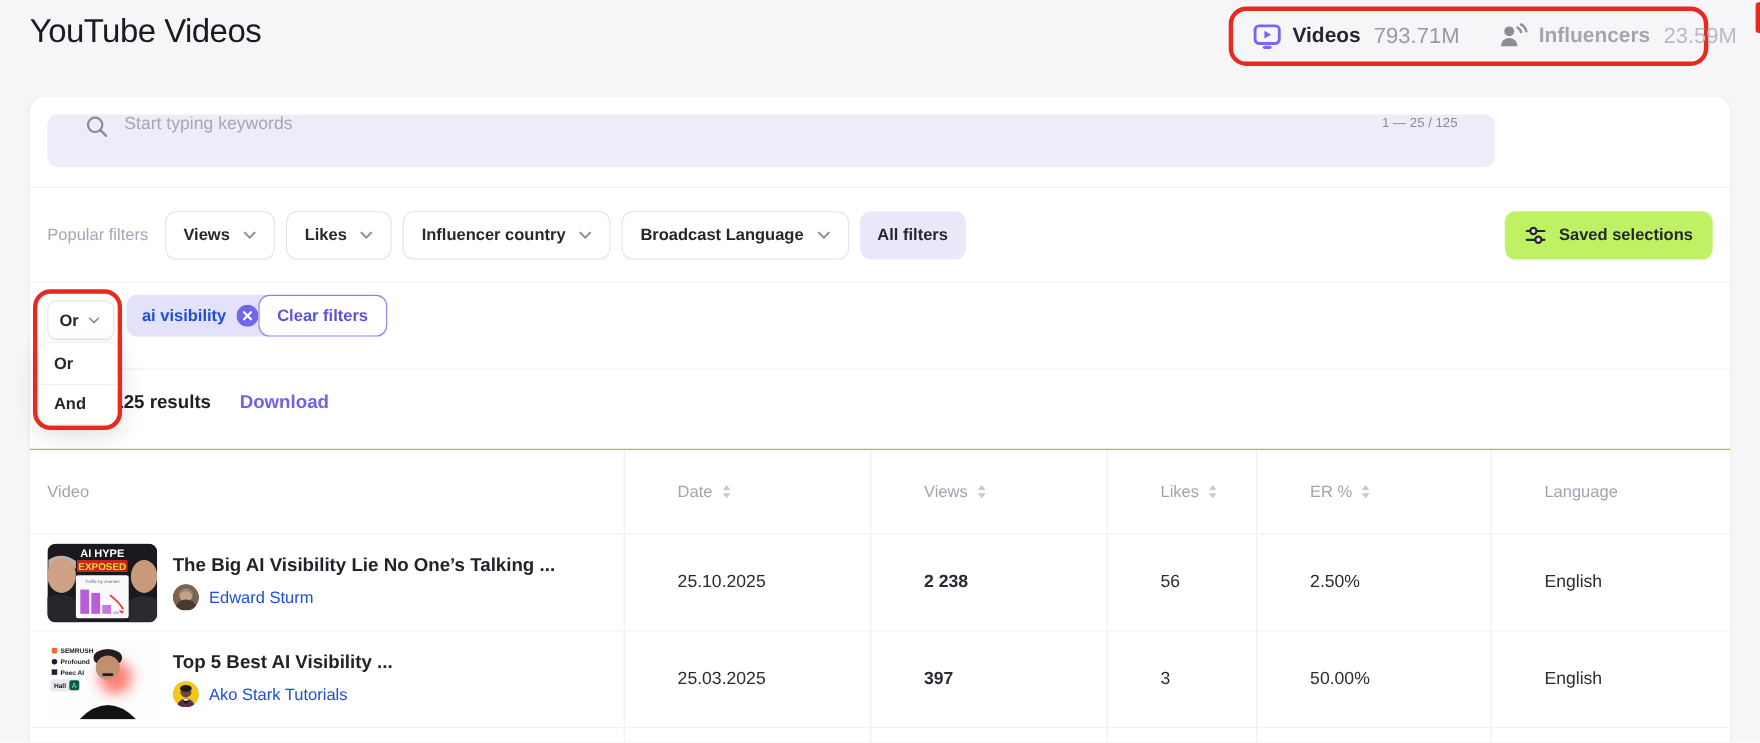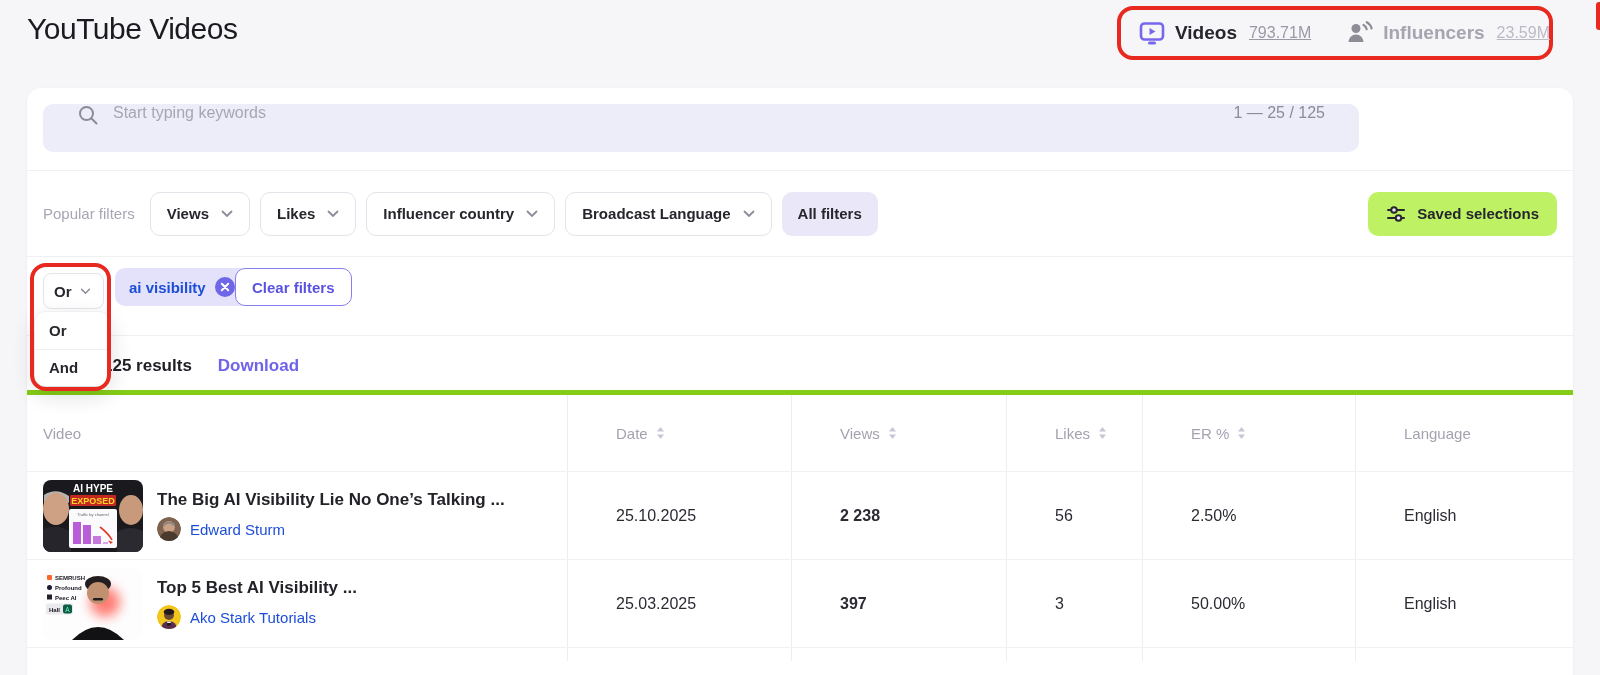--- a/index.html
+++ b/index.html
@@ -15,21 +15,21 @@
     position:absolute; left:27px; top:12px;
     font-size:30px; font-weight:400; letter-spacing:-0.5px; color:#1b1b1f;
   }
   .tabs-annotation {
     position:absolute; left:1117px; top:6px; width:436px; height:54px;
     border:4px solid #e8291f; border-radius:16px;
     display:flex; align-items:center; padding:0 18px;
   }
   .tab { display:flex; align-items:center; gap:10px; cursor:pointer; }
   .tab-label { font-size:19px; font-weight:700; color:#26262c; }
-  .tab-count { font-size:16px; color:#9b98a6; margin-left:2px;text-decoration:underline; }
+  .tab-count { font-size:20px; color:#9b98a6; margin-left:2px; }
   .tab-inactive .tab-label { color:#a7a4b0; }
   .tab-inactive .tab-count { color:#bcb9c5; }
   .tab-divider { width:1px; height:30px; background:#dcdbe2; margin:0 18px; }
   .edge-annotation {
     position:absolute; right:0; top:2px; width:4px; height:28px;
     background:#e8291f; border-radius:3px 0 0 3px;
   }
   
   .card {
     position:absolute; left:27px; top:88px; width:1546px; height:587px;
@@ -39,21 +39,21 @@
   .search-bar {
     position:absolute; left:16px; top:16px; width:1316px; height:48px;
     background:#edecf9; border-radius:10px;
     display:flex; align-items:flex-start; gap:14px; padding:0 34px;
   }
   .search-input {
     flex:1; border:none; outline:none; background:transparent;
     font-family:"Liberation Sans", sans-serif; font-size:16px; color:#3a3745;
   }
   .search-input::placeholder { color:#a8a5b5; }
-  .search-range { font-size:16px; color:#8d8a99; white-space:nowrap; }
+  .search-range { font-size:12px; color:#8d8a99; white-space:nowrap; }
   .hdiv { position:absolute; left:0; width:1546px; height:1px; background:#f0eff4; }
   .hdiv-1 { top:82px; }
   .hdiv-2 { top:168px; }
   .hdiv-3 { top:247px; }
   
   .filters-row {
     position:absolute; left:16px; top:83px; width:1514px; height:85px;
     display:flex; align-items:center; gap:10px;
   }
   .filters-label { font-size:15px; color:#a8a5b5; margin-right:5px; }
@@ -103,21 +103,21 @@
     font-size:15px; font-weight:700; color:#5b51e1; cursor:pointer;
   }
   
   .results-line {
     position:absolute; left:76px; top:268px; z-index:1;
     display:flex; align-items:center; gap:26px;
   }
   .results-count { font-size:17px; font-weight:700; color:#1e1e24; }
   .download-link { font-size:17px; font-weight:700; color:#6e63e9; cursor:pointer; }
   
-  .table { position:absolute; left:0; top:302px; width:1546px; border-top:5px solid #84cc16; }
+  .table { position:absolute; left:0; top:320px; width:1546px; border-top:1px solid #84cc16; }
   .trow {
     display:grid; grid-template-columns:540px 224px 215px 136px 213px 218px;
   }
   .trow + .trow { border-top:1px solid #f1f0f4; }
   .thead-row { height:76px; }
   .data-row { height:88px; }
   .stub-row { height:14px; }
   .cell { display:flex; align-items:center; padding-left:16px; font-size:16px; color:#2b2b33; }
   .cell + .cell { border-left:1px solid #ededf2;padding-left:48px; }
   .th { font-size:15px; color:#a5a2b0; gap:8px; }

